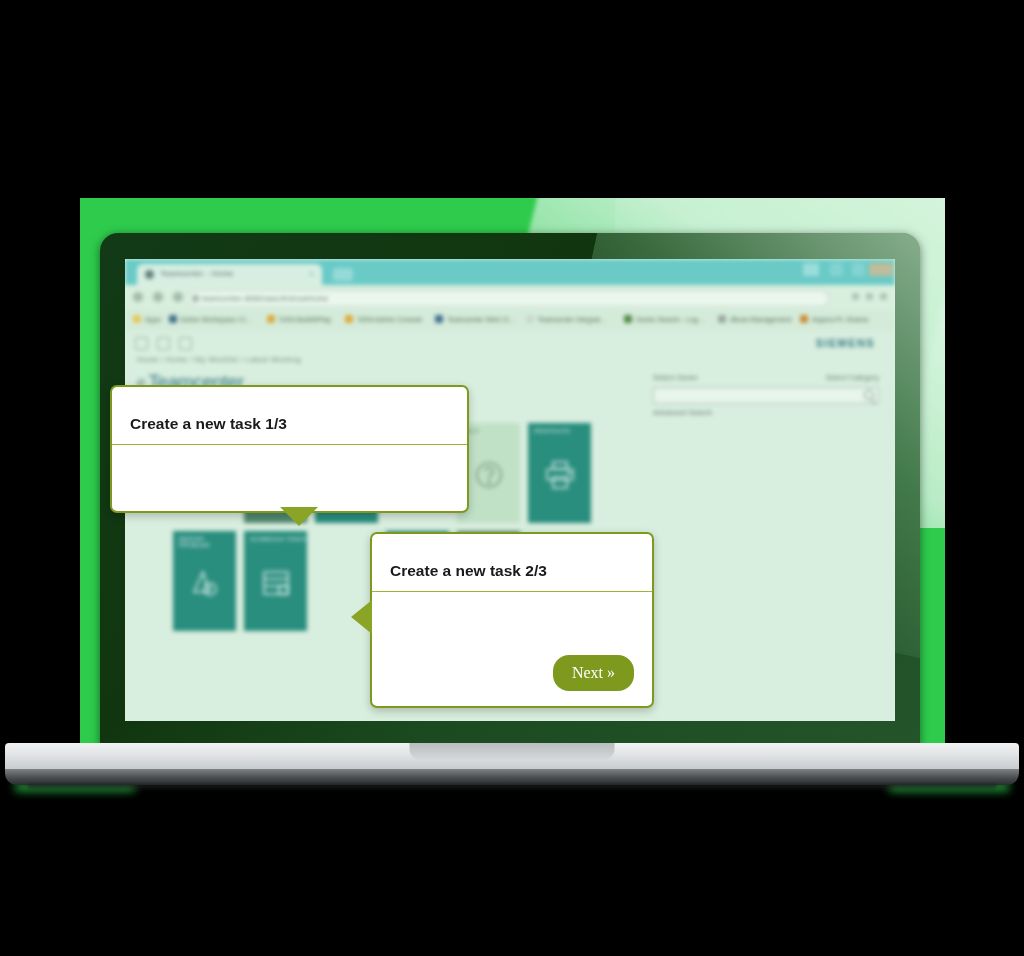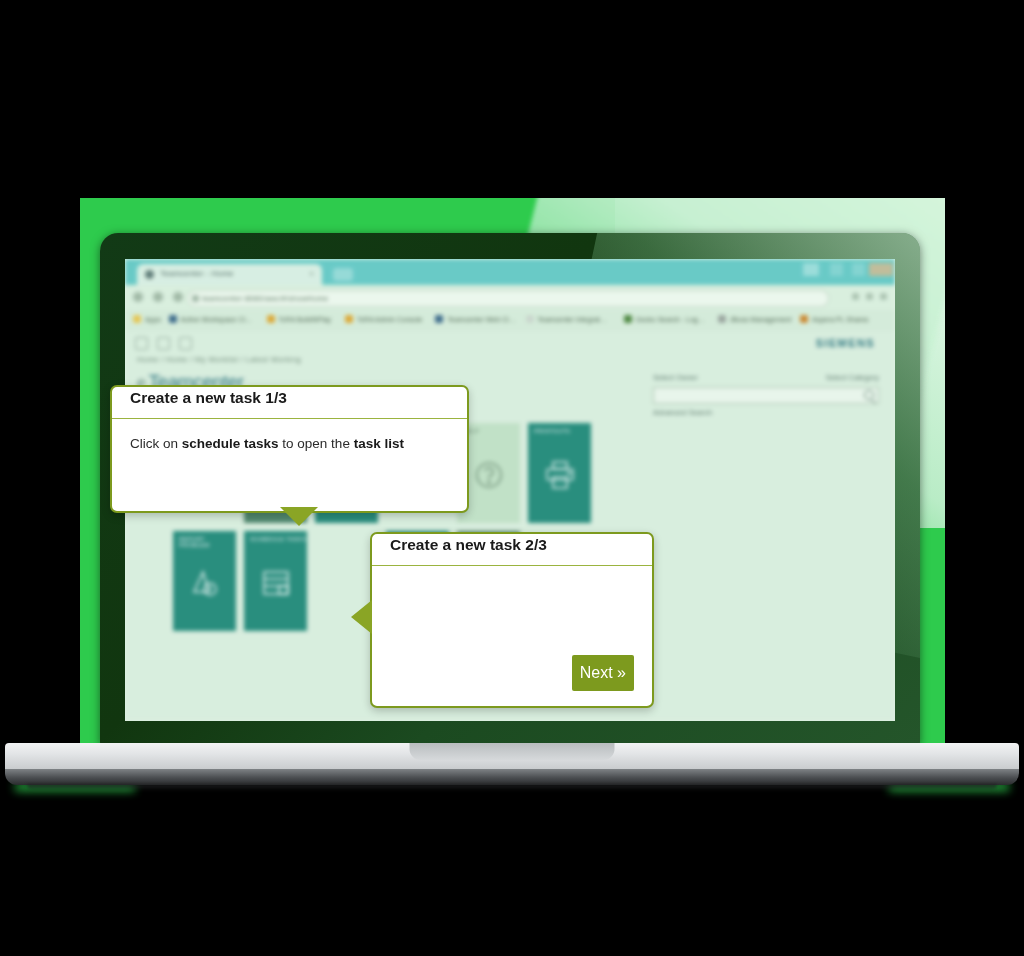--- a/index.html
+++ b/index.html
@@ -120,38 +120,38 @@
   .basefoot{position:absolute;left:22px;top:41px;width:970px;height:7px;
        background:linear-gradient(180deg,rgba(30,32,34,.9),rgba(0,0,0,0));
        border-radius:0 0 20px 20px;filter:blur(1.5px);}
   .glow{position:absolute;top:40px;width:120px;height:8px;background:#2ecb4d;
        filter:blur(5px);opacity:.85;}
   .glowL{left:10px;} .glowR{right:10px;}
 
   
   .tip{position:absolute;background:#fff;border:2px solid #7d9a1e;border-radius:7px;
        box-shadow:0 3px 9px rgba(0,0,0,.22);}
-  .tip .head{font-size:15.5px;font-weight:bold;color:#1a1a1a;padding:2px 18px 11px 18px;
+  .tip .head{font-size:15.5px;font-weight:bold;color:#1a1a1a;padding:28px 18px 11px 18px;
        border-bottom:1.5px solid #9bb43f;}
   .tip .body{font-size:13.5px;color:#2b2b2b;padding:17px 18px 0 18px;line-height:1.35;}
   .tip .body b{font-weight:bold;color:#1a1a1a;}
 
   #tip1{left:110px;top:385px;width:355px;height:124px;}
   #tip1 .body{padding-top:16px;}
   .arrow-down{position:absolute;left:168px;top:120px;width:0;height:0;
        border-left:19px solid transparent;border-right:19px solid transparent;
        border-top:19px solid #8aa525;}
 
   #tip2{left:370px;top:532px;width:280px;height:172px;}
   .arrow-left{position:absolute;left:-21px;top:66px;width:0;height:0;
        border-top:17px solid transparent;border-bottom:17px solid transparent;
        border-right:21px solid #8aa525;}
   #nextbtn{position:absolute;right:18px;bottom:15px;background:#7d9a1e;color:#fff;border:0;
-       border-radius:2px;font-size:16px;padding:9px 8px;cursor:pointer;
-       font-family:Liberation Sans, sans-serif;}
+       border-radius:16px;font-size:16px;padding:9px 19px;cursor:pointer;
+       font-family:Liberation Serif, serif;}
 </style>
 </head>
 <body>
 
 <div id="stage">
 
   <div class="green-bg">
     <div class="diag2"></div>
     <div class="diag"></div>
   </div>
@@ -360,21 +360,20 @@
     <div class="glow glowR"></div>
     <div class="basetop">
       <div class="notch"></div>
     </div>
     <div class="baseedge"></div>
     <div class="basefoot"></div>
   </div>
 
   <div class="tip" id="tip1">
     <div class="head">Create a new task 1/3</div>
-    <div class="body"><span>Click on </span><b>schedule tasks</b><span> to open the </span><b>task list</b></div>
     <div class="arrow-down"></div>
   </div>
 
   <div class="tip" id="tip2">
     <div class="arrow-left"></div>
     <div class="head">Create a new task 2/3</div>
     <button id="nextbtn">Next »</button>
   </div>
 
 </div>

